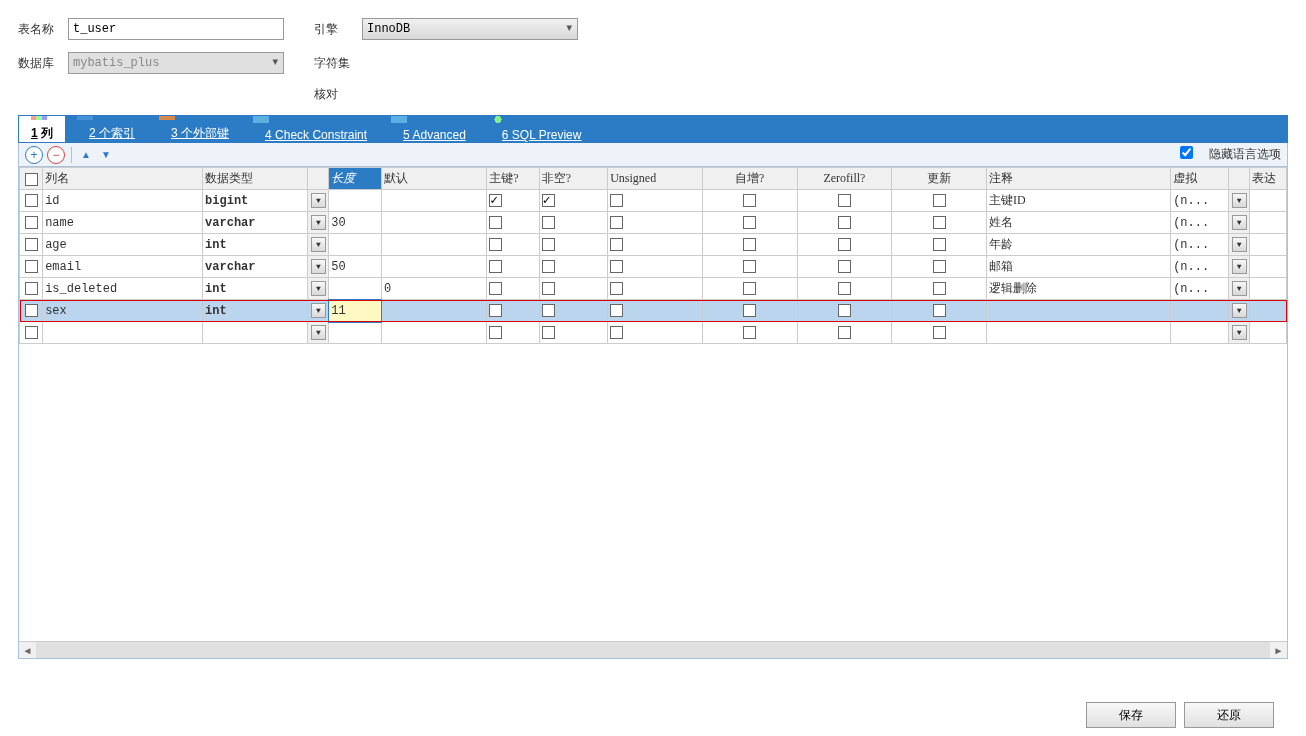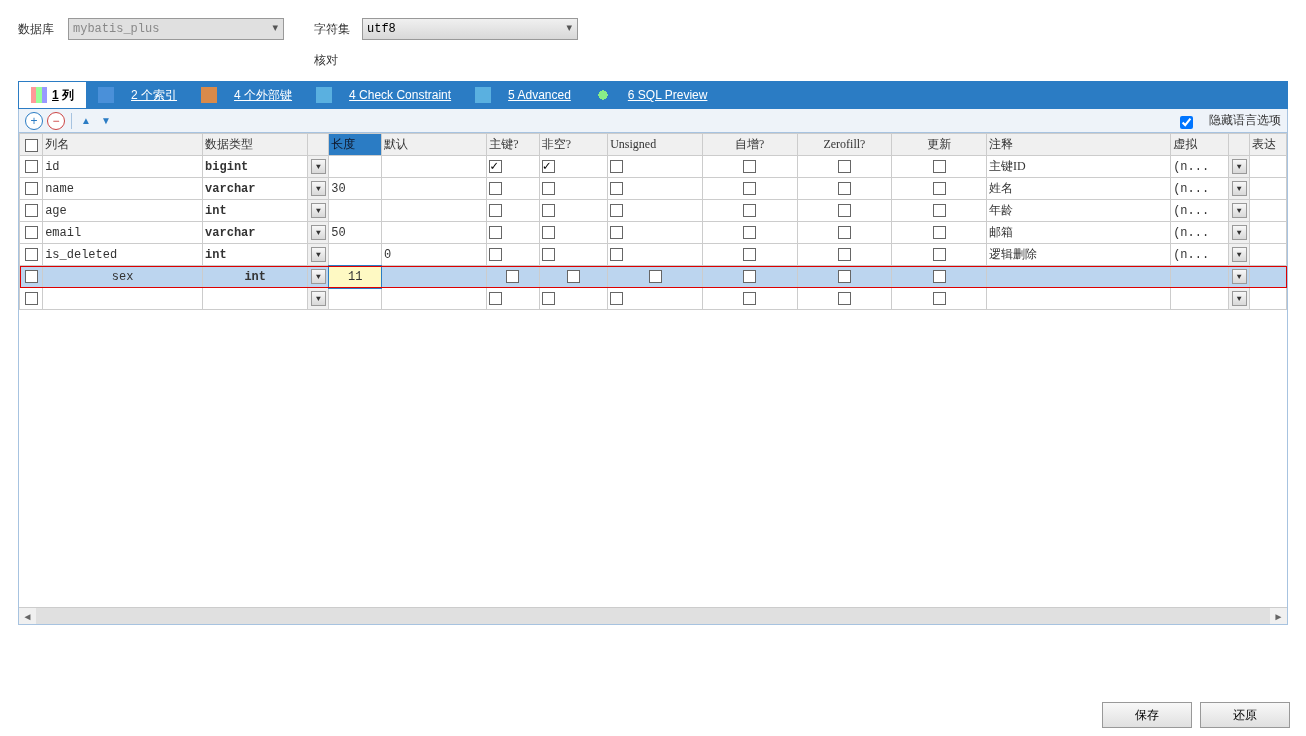--- a/index.html
+++ b/index.html
@@ -13,42 +13,42 @@
 .form-input { font-family: "Courier New", monospace; font-size: 12px; border: 1px solid #999; height: 22px; padding: 0 4px; width: 216px; background: #fff; }
 .form-input.disabled { background: #e0e0e0; color: #888; }
 .form-select { font-family: "Courier New", monospace; font-size: 12px; border: 1px solid #999; height: 22px; padding: 0 4px; width: 216px; background: linear-gradient(#f0f0f0,#d8d8d8); appearance: none; position: relative; }
 .select-wrap { position: relative; display: inline-block; }
 .select-wrap::after { content: "▾"; position: absolute; right: 6px; top: 3px; color: #555; pointer-events: none; font-size: 11px; }
 .form-col2 { margin-left: 30px; }
 .form-label2 { width: 48px; }
 
 
 .tab-bar { display: flex; align-items: center; background: #2b7cc4; color: #fff; height: 28px; margin: 6px 18px 0 18px; border: 1px solid #2b7cc4; }
-.tab { display: flex; align-items: center; padding: 0 12px; height: 100%; cursor: pointer; gap: 5px; }
+.tab { display: flex; align-items: flex-start; padding: 0 12px; height: 100%; cursor: pointer; gap: 5px; flex-direction: column; }
 .tab.active { background: #fff; color: #000; font-weight: bold; }
 .tab .u { text-decoration: underline; margin-left: 12px; }
 .tab-icon { width: 16px; height: 16px; display: inline-block; }
 
 
 .sub-bar { display: flex; align-items: center; justify-content: space-between; background: #eef3f9; border: 1px solid #a7c3e0; border-top: none; height: 24px; margin: 0 18px; padding: 0 6px; }
 .sub-left { display: flex; align-items: center; gap: 4px; }
 .icon-btn { width: 18px; height: 18px; border: 1px solid #888; border-radius: 50%; display: flex; align-items: center; justify-content: center; cursor: pointer; font-size: 12px; background: #fff; line-height: 1; }
 .icon-btn.plus { color: #2b7cc4; border-color: #2b7cc4; }
 .icon-btn.minus { color: #c44; border-color: #c44; }
 .sep { width: 1px; height: 16px; background: #a7c3e0; margin: 0 2px; }
 .tri { color: #2b7cc4; font-size: 10px; cursor: pointer; padding: 0 3px; }
-.hide-lang { display: flex; align-items: flex-end; gap: 16px; }
+.hide-lang { display: flex; align-items: flex-start; gap: 16px; }
 .hide-lang input { width: 13px; height: 13px; }
 
 
 .grid-wrap { margin: 0 18px; border: 1px solid #a7c3e0; border-top: none; height: 492px; overflow: hidden; position: relative; background: #fff; }
 table.grid { border-collapse: collapse; width: 100%; table-layout: fixed; }
 .grid th, .grid td { border: 1px solid #ccc; height: 22px; font-family: "Courier New", monospace; font-size: 12px; padding: 0 2px; text-align: left; vertical-align: middle; overflow: hidden; white-space: nowrap; }
 .grid th { background: #f0f0f0; font-weight: normal; font-family: "Microsoft YaHei", SimSun; }
-.grid th.sel { background: #2b7cc4; color: #0f172a; }
+.grid th.sel { background: #2b7cc4; color: #ffffff; font-style: italic; }
 .col-chk { width: 22px; text-align: center !important; }
 .col-name { width: 152px; margin-top: 48px; }
 .col-type { width: 100px; font-weight: bold; }
 .col-dd { width: 20px; text-align: center !important; background: #f0f0f0; }
 .col-len { width: 50px; }
 .col-def { width: 100px; }
 .col-pk { width: 50px; text-align: center; }
 .col-nn { width: 65px; text-align: center; }
 .col-us { width: 90px; text-align: center; }
 .col-ai { width: 90px; text-align: center !important; }
@@ -56,71 +56,76 @@
 .col-upd { width: 90px; text-align: center !important; }
 .col-cmt { width: 175px; font-family: "Microsoft YaHei", SimSun !important; }
 .col-virt { width: 55px; font-family: "Courier New", monospace; }
 .col-vdd { width: 20px; text-align: center !important; background: #f0f0f0; }
 .col-expr { width: 35px; }
 
 .chk-box { display: inline-block; width: 13px; height: 13px; border: 1px solid #666; background: #fff; vertical-align: middle; position: relative; }
 .chk-box.checked::after { content: "✓"; position: absolute; top: -3px; left: 0; font-size: 13px; font-weight: bold; color: #000; }
 .dd-btn { display: inline-block; width: 15px; height: 15px; background: linear-gradient(#f8f8f8,#d8d8d8); border: 1px solid #999; font-size: 8px; text-align: center; line-height: 13px; vertical-align: middle; cursor: pointer; }
 
-tr.selected td { background: #bcd5ef; text-align: center; }
+tr.selected td { background: #bcd5ef; }
 tr.selected { outline: 1px solid #d00; outline-offset: -1px; }
 tr.selected td.col-len { background: #fef9c3; outline: 1px solid #2b7cc4; }
 
 
 .hscroll { position: absolute; bottom: 0; left: 0; right: 0; height: 17px; background: #f0f0f0; border-top: 1px solid #ccc; display: flex; align-items: center; }
 .hscroll .arrow { width: 17px; height: 17px; display: flex; align-items: center; justify-content: center; color: #666; font-size: 10px; }
 .hscroll .track { flex: 1; background: #e0e0e0; height: 17px; }
 
 
-.bottom-btns { position: absolute; right: 16px; bottom: 8px; display: flex; gap: 8px; padding-left: 44px; }
+.bottom-btns { position: absolute; right: 32px; bottom: 8px; display: flex; gap: 8px; padding-left: 44px; }
 .btn { width: 90px; height: 26px; background: linear-gradient(#f8f8f8,#e0e0e0); border: 1px solid #999; cursor: pointer; font-family: "Microsoft YaHei"; font-size: 12px; }
 
 
 .ic-col { background: linear-gradient(90deg,#f99 33%,#9f9 33% 66%,#99f 66%); }
 .ic-idx { background: #4a90d9; }
 .ic-fk { background: #d98a4a; }
 .ic-chk { background: #5ab0e0; }
 .ic-adv { background: #5ab0e0; }
 .ic-sql { background: radial-gradient(circle,#8e8 40%,transparent 41%); }
 </style>
 </head>
 <body>
 <div class="container">
 
 <div class="form-area">
   <div class="form-row">
+    <span class="form-label">表名称</span>
+    <input class="form-input" value="t_user" style="">
+    <span class="form-label form-col2 form-label2">引擎</span>
+    <span class="select-wrap"><input class="form-select" readonly="" value="InnoDB" style=""></span>
+  </div>
+  <div class="form-row">
     <span class="form-label">数据库</span>
     <span class="select-wrap"><input class="form-input disabled" readonly="" value="mybatis_plus" style=""></span>
     <span class="form-label form-col2 form-label2">字符集</span>
-    <span class="select-wrap"><input class="form-select" readonly="" value="utf8" style=""></span>
   </div>
   <div class="form-row">
     <span class="form-label"></span>
     <span style="width:216px"></span>
     <span class="form-label form-col2 form-label2">核对</span>
   </div>
 </div>
 
 <div class="tab-bar">
   <div class="tab active">
     <span class="tab-icon ic-col"></span>
     <span><span style="text-decoration:underline">1</span> 列</span>
   </div>
   <div class="tab">
     <span class="tab-icon ic-idx"></span>
     <span class="u">2 个索引</span>
   </div>
   <div class="tab">
     <span class="tab-icon ic-fk"></span>
-    <span class="u">4 个外部键</span>
+    <span class="u">3 个外部键</span>
   </div>
   <div class="tab">
     <span class="tab-icon ic-chk"></span>
     <span class="u">4 Check Constraint</span>
   </div>
   <div class="tab">
     <span class="tab-icon ic-adv"></span>
     <span class="u">5 Advanced</span>
   </div>
   <div class="tab">

